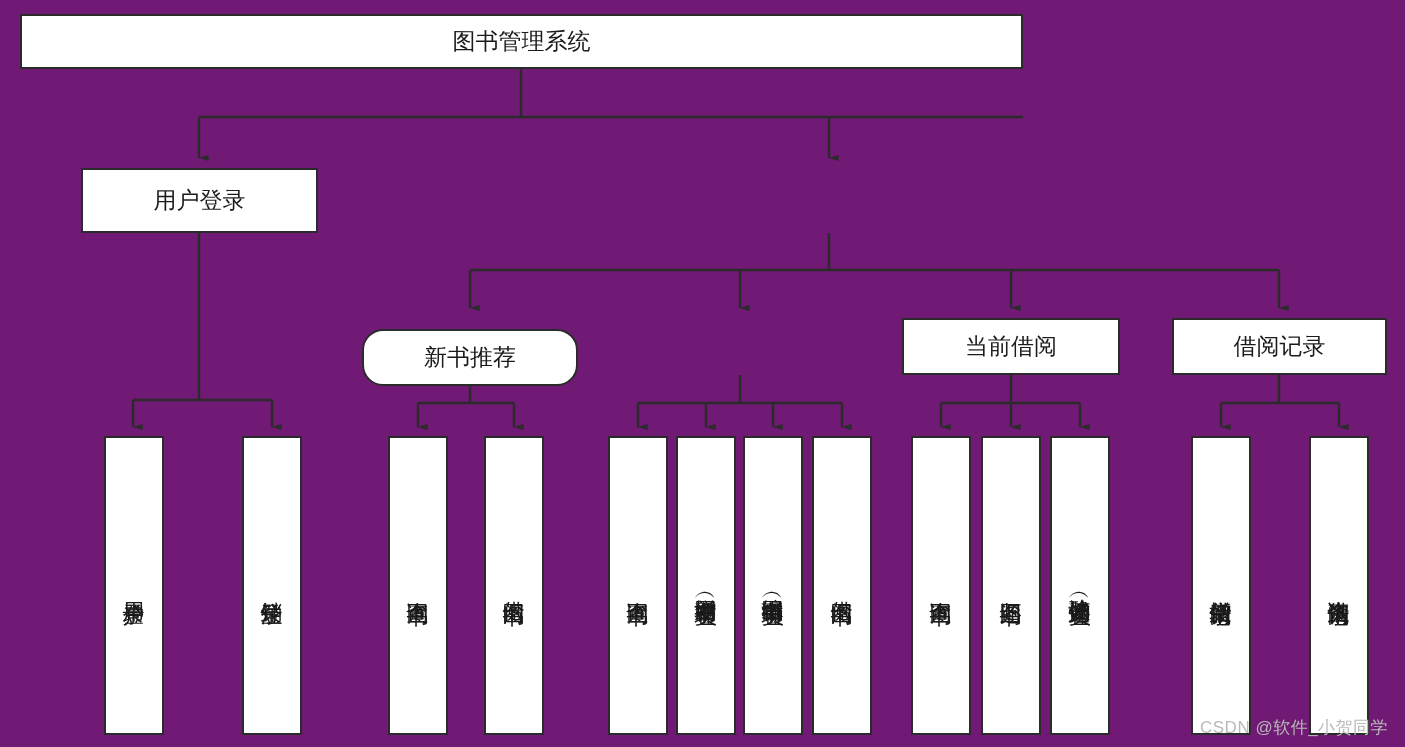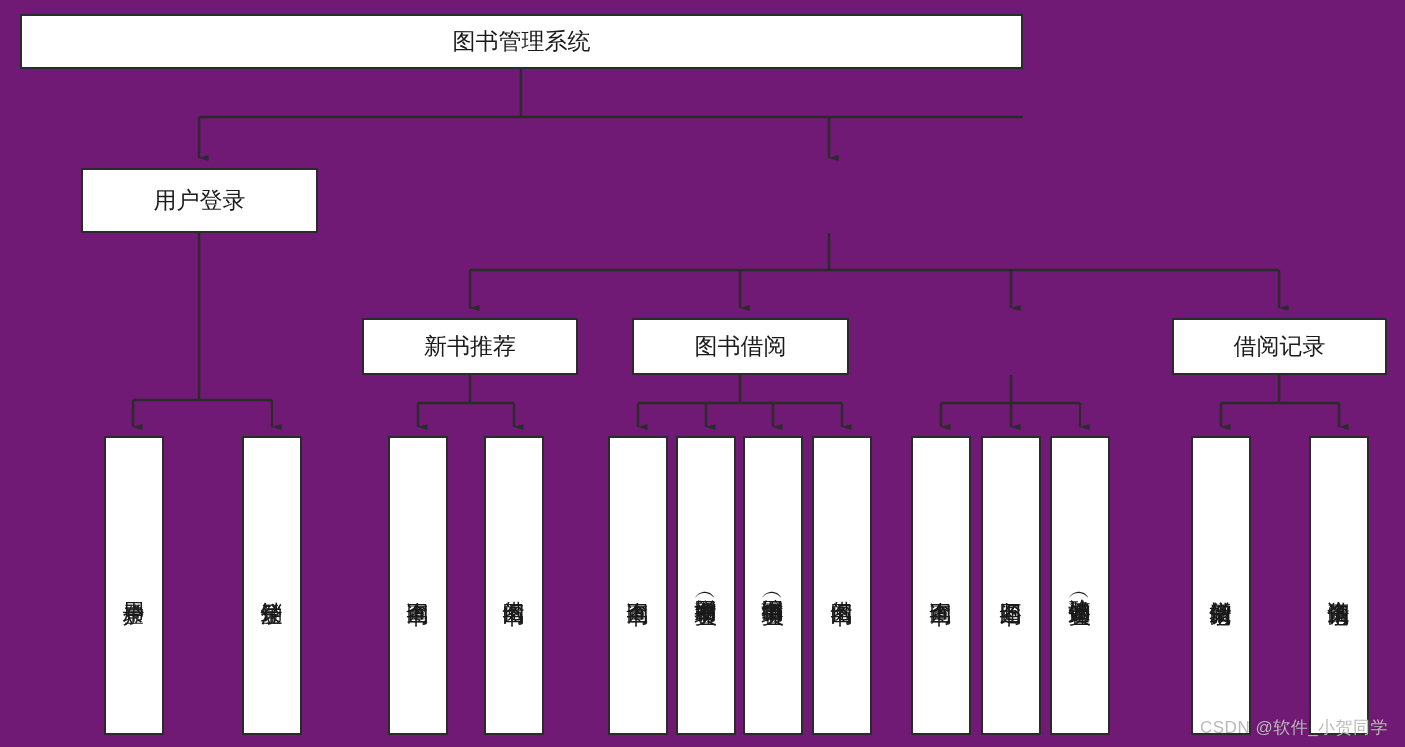--- a/index.html
+++ b/index.html
@@ -128,25 +128,25 @@
   </svg>
 
   <div class="node-box node-horizontal" style="left:20px; top:14px; width:1003px; height:55px;">
     <span class="node-label">图书管理系统</span>
   </div>
 
   <div class="node-box node-horizontal" style="left:81px; top:168px; width:237px; height:65px;">
     <span class="node-label">用户登录</span>
   </div>
 
-  <div class="node-box node-horizontal" style="left:362px; top:318px; width:216px; height:57px;">
+  <div class="node-box node-horizontal" style="left:362px; top:329px; width:216px; height:57px;border-radius:21px;">
     <span class="node-label">新书推荐</span>
   </div>
-  <div class="node-box node-horizontal" style="left:632px; top:318px; width:217px; height:57px;">
-    <span class="node-label">图书借阅</span>
+  <div class="node-box node-horizontal" style="left:902px; top:318px; width:218px; height:57px;">
+    <span class="node-label">当前借阅</span>
   </div>
   <div class="node-box node-horizontal" style="left:1172px; top:318px; width:215px; height:57px;">
     <span class="node-label">借阅记录</span>
   </div>
 
   <div class="node-box node-vertical" style="left:104px; top:436px; width:60px; height:299px;">
     <span class="node-label">用户登录</span>
   </div>
   <div class="node-box node-vertical" style="left:242px; top:436px; width:60px; height:299px;">
     <span class="node-label">注销登录</span>

